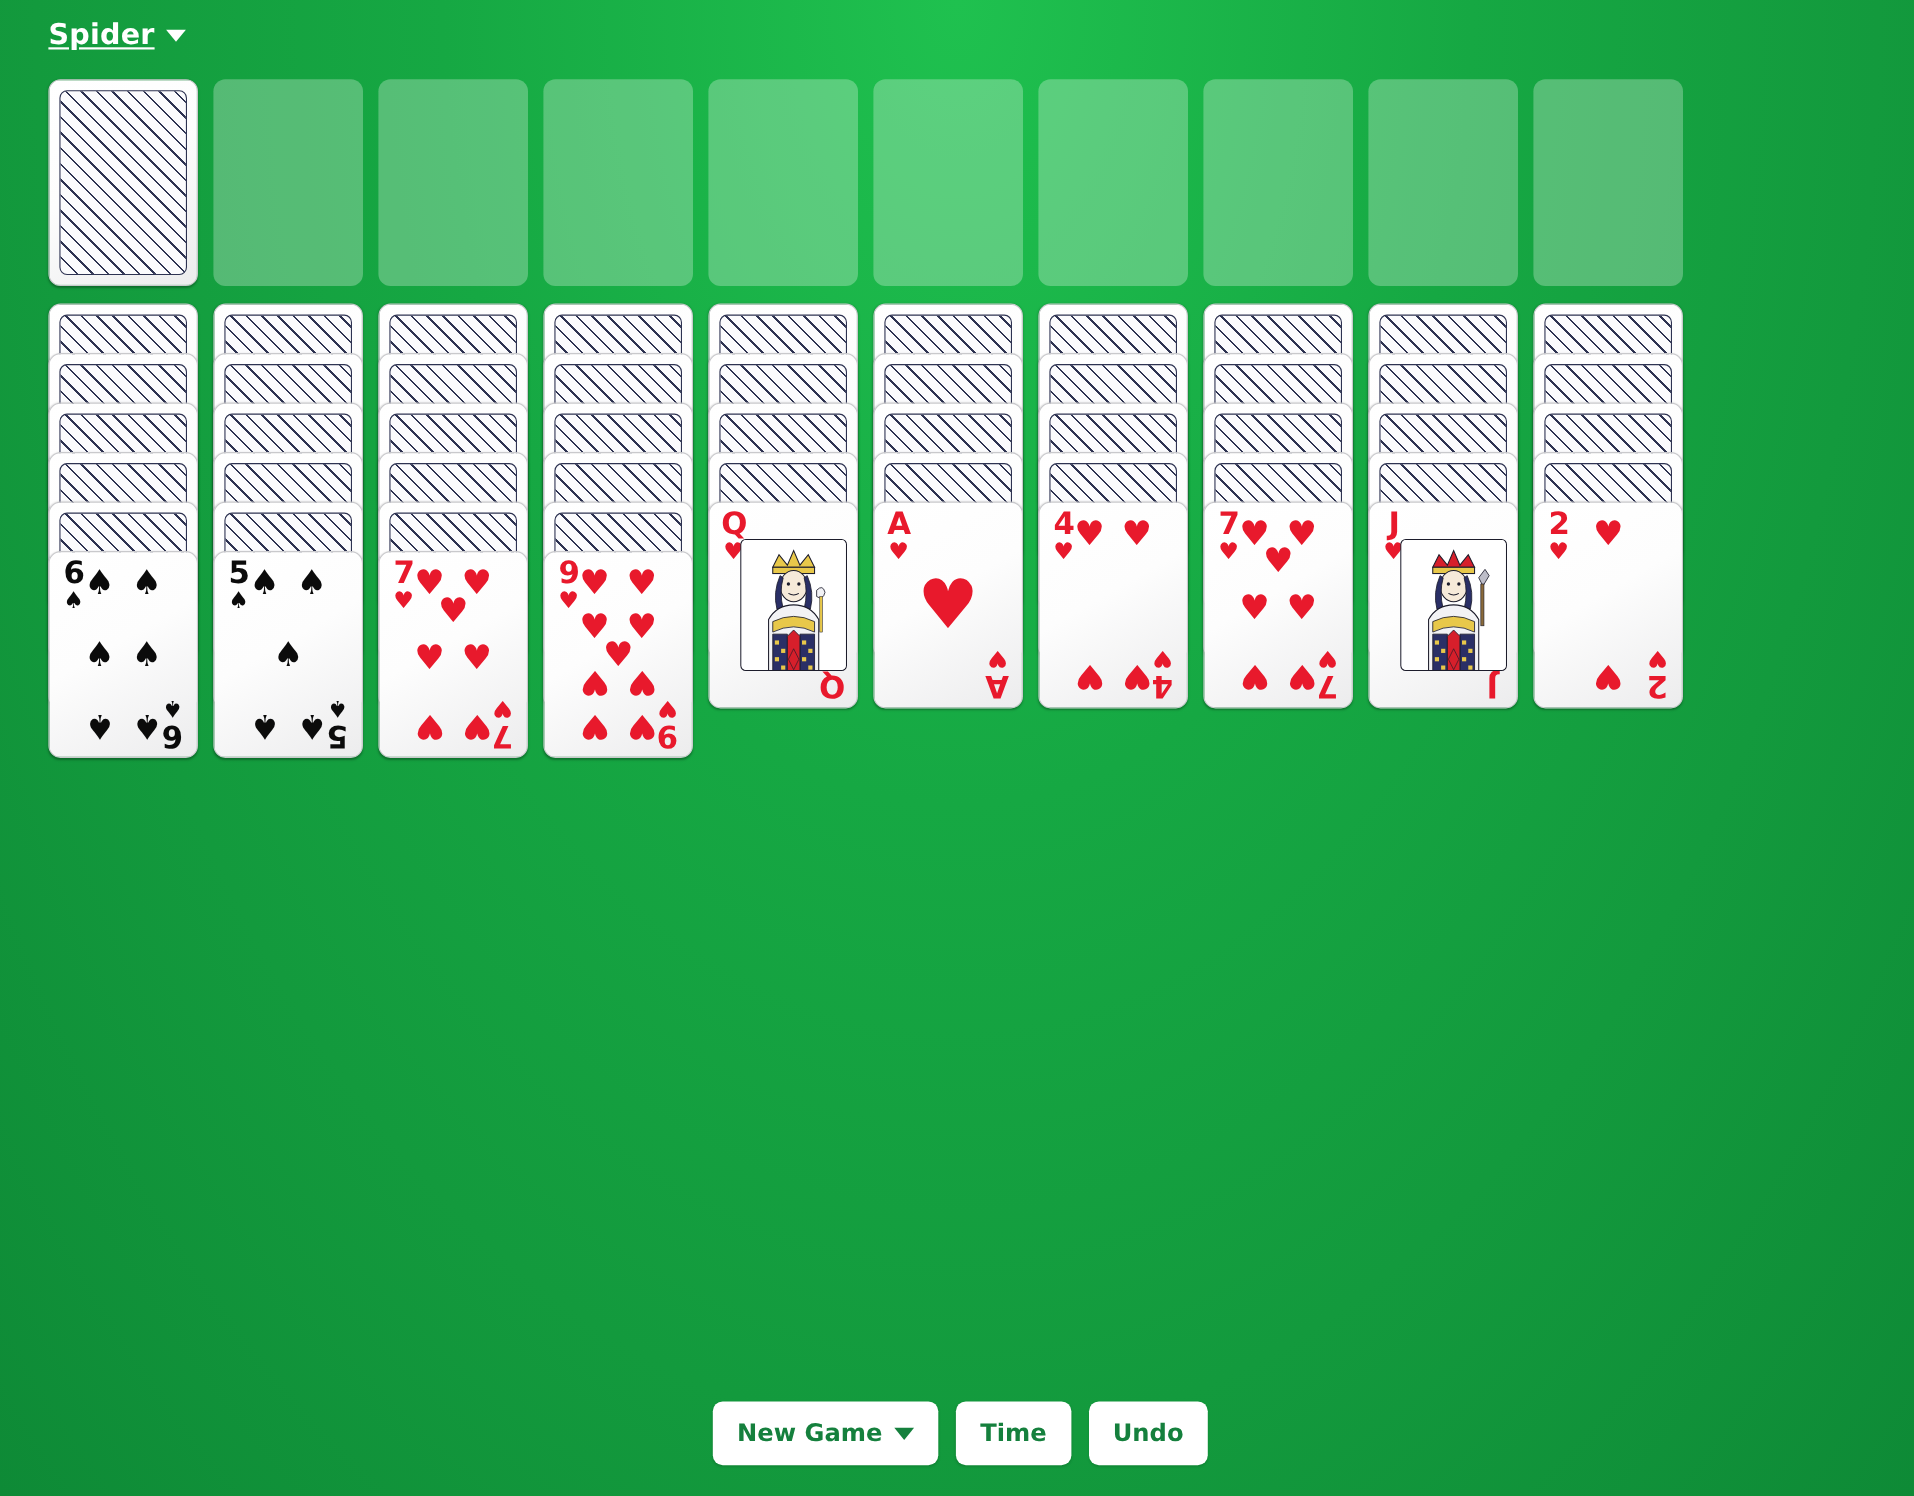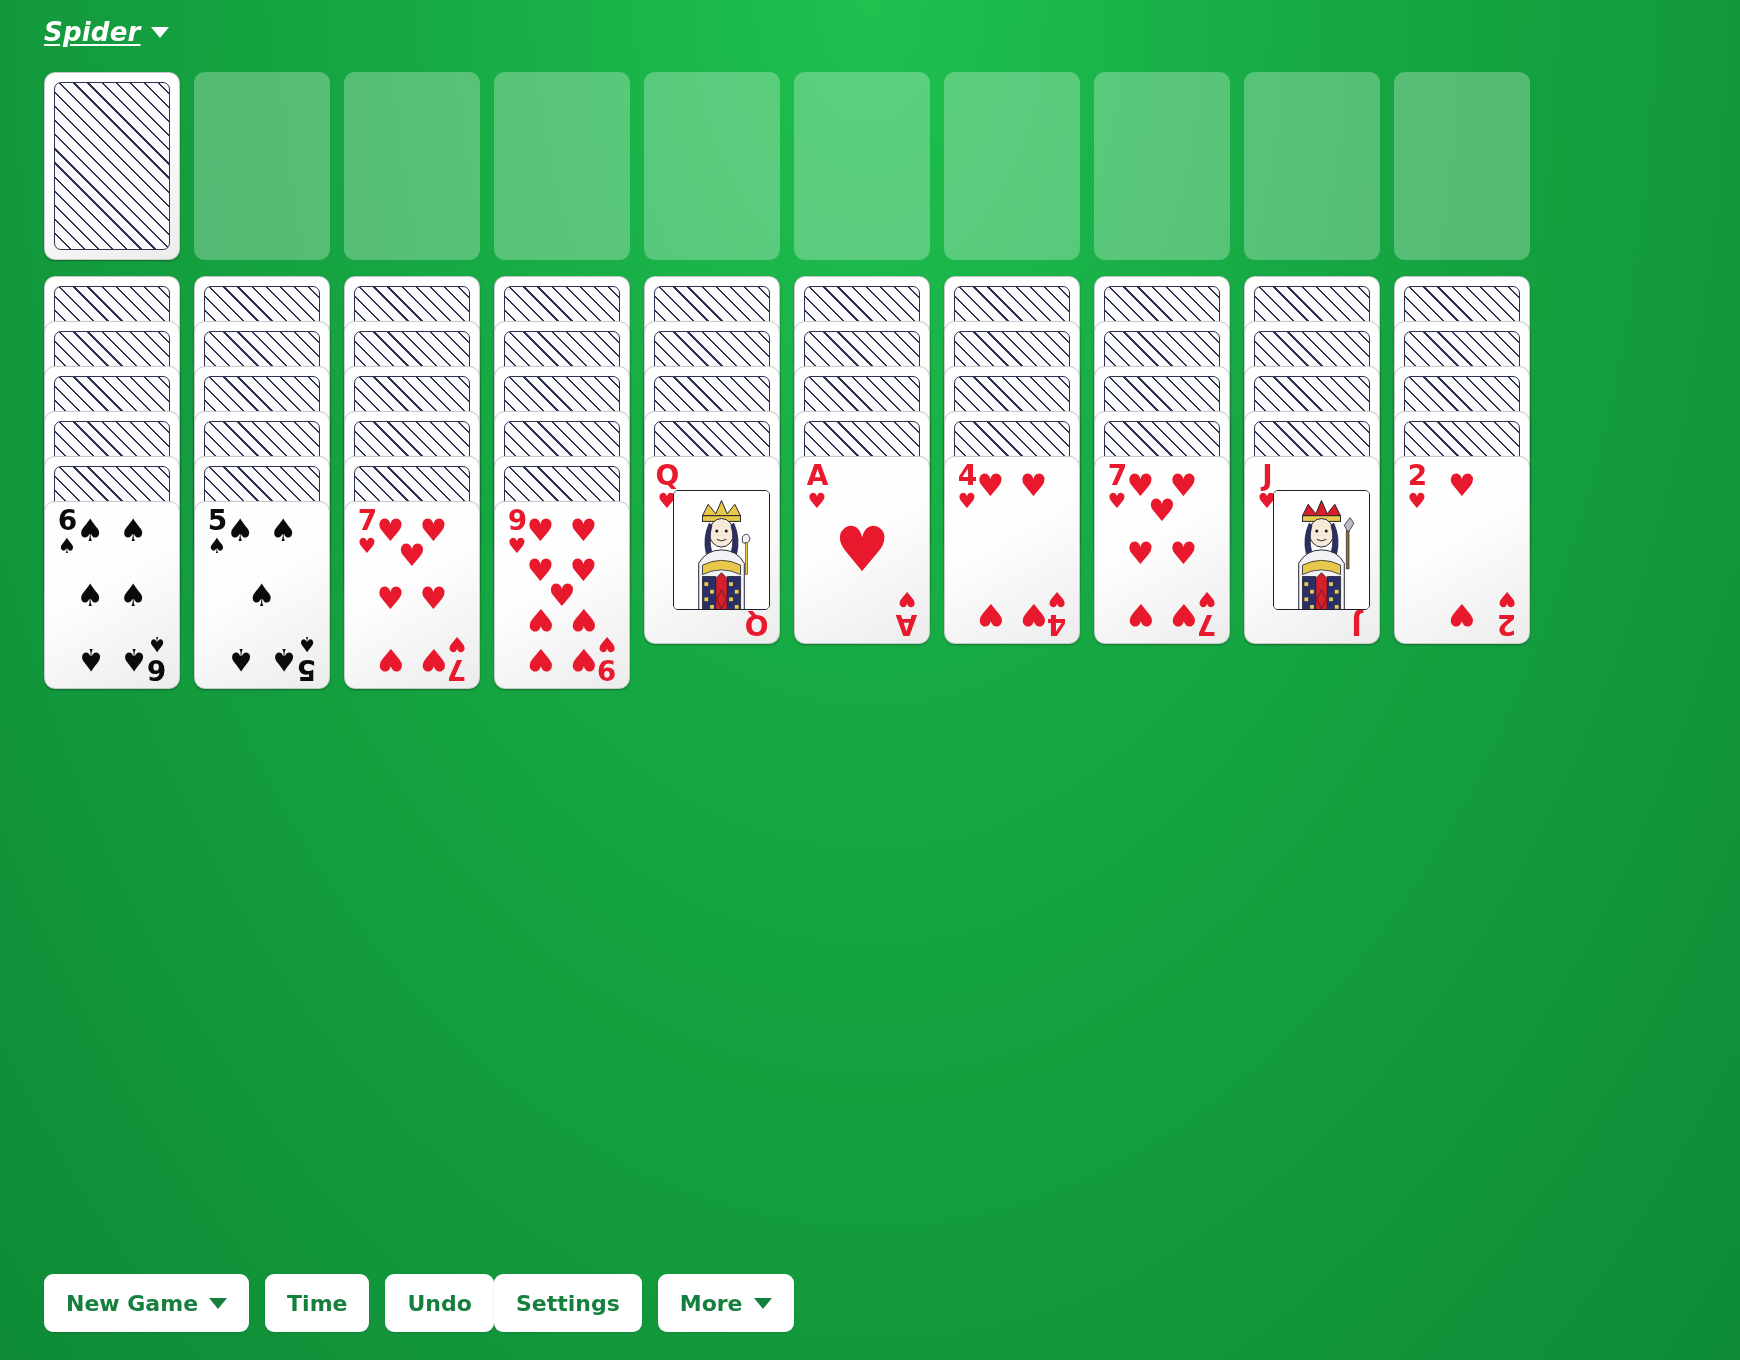--- a/index.html
+++ b/index.html
@@ -26,21 +26,20 @@
     align-items: center;
     justify-content: space-between;
     padding: 0 38px 0 44px;
   }
 
   .game-title {
     display: flex;
     align-items: center;
     gap: 10px;
     cursor: pointer;
-    font-style: italic;
   }
   .game-title .label {
     color: #ffffff;
     font-size: 26px;
     font-weight: bold;
     text-decoration: underline;
     text-underline-offset: 3px;
     letter-spacing: .2px;
   }
   .caret {
@@ -190,22 +189,23 @@
   }
 
   
   .bottombar {
     position: absolute;
     left: 0; right: 0;
     bottom: 28px;
     height: 58px;
     display: flex;
     align-items: center;
-    justify-content: flex-start;
+    justify-content: center;
     padding: 0 38px 0 44px;
+    flex-direction: column;
   }
   .btn-group { display: flex; gap: 16px; }
   .btn {
     background: #ffffff;
     color: #15803d;
     border: none;
     border-radius: 9px;
     font-family: "DejaVu Sans", "Liberation Sans", sans-serif;
     font-size: 22px;
     font-weight: bold;
@@ -651,22 +651,13 @@
       <span>New Game</span>
       <span class="caret green"></span>
     </button>
     <button class="btn">
       <span>Time</span>
     </button>
     <button class="btn">
       <span>Undo</span>
     </button>
   </div>
-  <div class="btn-group">
-    <button class="btn">
-      <span>Settings</span>
-    </button>
-    <button class="btn">
-      <span>More</span>
-      <span class="caret green"></span>
-    </button>
-  </div>
 </div>
 
 </body></html>

